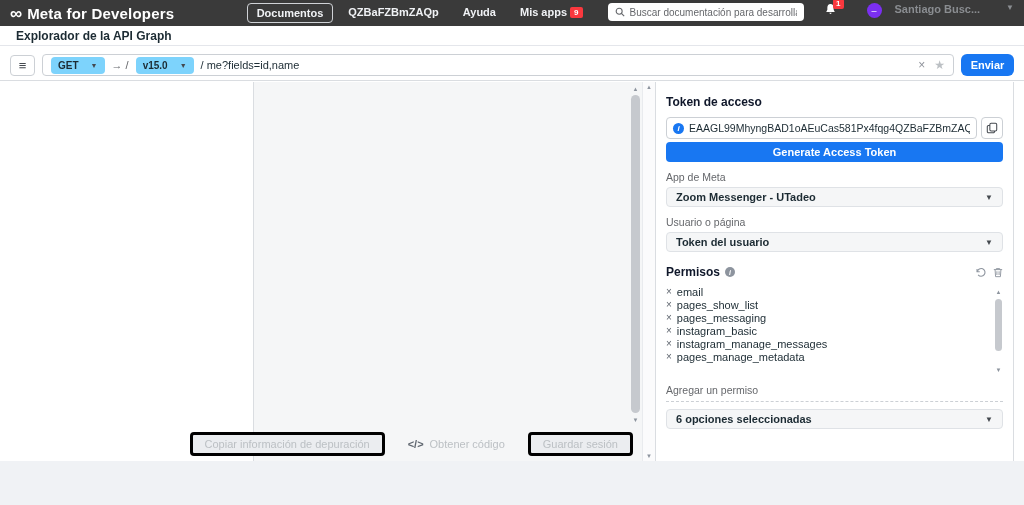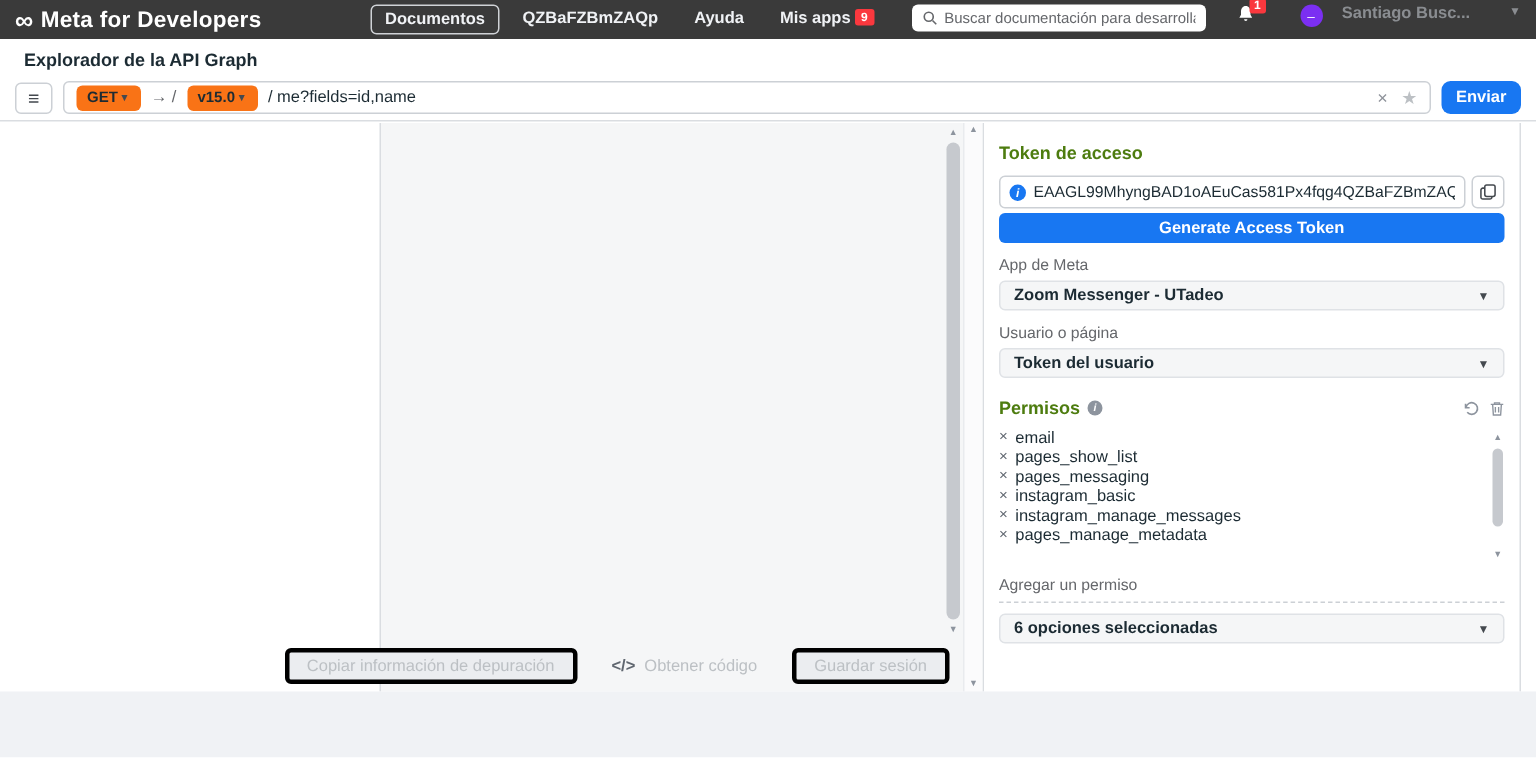--- a/index.html
+++ b/index.html
@@ -17,28 +17,28 @@
   .nav-search { width:196px; height:18px; background:#fff; border-radius:4px; display:flex; align-items:center; gap:5px; padding:0 7px; margin:0 14px 0 10px; }
   .nav-search svg { flex:none; }
   .nav-search-ph { color:#65676b; font-size:10px; white-space:nowrap; overflow:hidden; }
   .bell-wrap { position:relative; margin-right:24px; cursor:pointer; display:flex; }
   .bell-badge { position:absolute; top:-4px; right:-7px; background:#fa383e; color:#fff; font-size:8px; font-weight:bold; padding:0 3px; border-radius:2px; line-height:10px; }
   .avatar { width:15px; height:15px; border-radius:50%; background:#7b2ff2; color:#fff; display:flex; align-items:center; justify-content:center; font-size:9px; margin-right:7px; flex:none; cursor:pointer; }
   .user-name { color:#8a8d91; font-size:11px; font-weight:bold; margin-right:20px; white-space:nowrap; cursor:pointer; }
   .nav-caret { color:#8a8d91; font-size:8px; cursor:pointer; }
 
   
-  .subheader { position:absolute; top:26px; left:0; right:0; height:28px; background:#fff; border-bottom:1px solid #e4e6eb; display:flex; align-items:center; padding-left:16px; }
+  .subheader { position:absolute; top:26px; left:0; right:0; height:20px; background:#fff; border-bottom:1px solid #e4e6eb; display:flex; align-items:center; padding-left:16px; }
   .subheader-title { font-size:12px; font-weight:bold; color:#1c2b33; }
 
   
   .request-bar { position:absolute; top:50px; left:0; right:0; height:31px; background:#fff; border-bottom:1px solid #dadde1; display:flex; align-items:center; padding:0 10px; gap:7px; }
   .hamburger { width:25px; height:21px; border:1px solid #ccd0d5; border-radius:4px; background:#fff; display:flex; align-items:center; justify-content:center; color:#44494f; font-size:13px; cursor:pointer; flex:none; }
   .req-field { flex:1; height:22px; border:1px solid #ccd0d5; border-radius:4px; display:flex; align-items:center; gap:7px; padding:0 8px; background:#fff; }
-  .pill { background:#f97316; border-radius:4px; font-size:10px; font-weight:bold; color:#1c2b33; padding:3px 7px; display:flex; align-items:center; gap:1px; cursor:pointer; white-space:nowrap; }
+  .pill { background:#7dd3fc; border-radius:4px; font-size:10px; font-weight:bold; color:#1c2b33; padding:3px 7px; display:flex; align-items:center; gap:12px; cursor:pointer; white-space:nowrap; }
   .pill-caret { font-size:7px; color:#44494f; }
   .arrow-path { color:#65676b; font-size:11px; white-space:nowrap; }
   .path-text { color:#1c2b33; font-size:11px; white-space:nowrap; }
   .field-right { margin-left:auto; display:flex; align-items:center; gap:9px; }
   .clear-x { color:#90949c; font-size:12px; cursor:pointer; }
   .star { color:#bcc0c4; font-size:12px; cursor:pointer; }
   .send-btn { width:53px; height:22px; background:#1877f2; border:none; border-radius:6px; color:#fff; font-size:11px; font-weight:bold; display:flex; align-items:center; justify-content:center; cursor:pointer; flex:none; font-family:inherit; }
 
   
   .main { position:absolute; top:82px; left:0; height:379px; width:1024px; }
@@ -51,21 +51,21 @@
   .sb-thumb { position:absolute; left:1px; top:11px; bottom:12px; width:9px; background:#c6c9ce; border-radius:5px; cursor:pointer; }
   .outer-strip { position:absolute; top:0; right:0; bottom:0; width:13px; background:#fbfbfc; border-left:1px solid #e9ebee; }
   .outer-strip .sb-arrow { width:12px; }
   .mid-toolbar { position:absolute; left:0; right:14px; bottom:0; height:34px; display:flex; align-items:center; justify-content:flex-end; gap:8px; padding-right:8px; }
   .toolbar-btn { height:24px; padding:0 12px; border:3px solid #000000; background:#ebedf0; border-radius:4px; color:#bcc0c4; font-size:11px; display:flex; align-items:center; gap:6px; white-space:nowrap; cursor:pointer; font-family:inherit; }
   .toolbar-btn.flat { background:transparent; border-color:transparent; }
   .code-glyph { color:#606770; font-size:11px; font-weight:bold; }
 
   
   .right-panel { position:absolute; left:656px; top:0; bottom:0; width:358px; background:#fff; border-right:1px solid #dadde1; padding:13px 10px 0 10px; }
-  .section-title { font-size:12px; font-weight:bold; color:#4d7c0f; }
+  .section-title { font-size:12px; font-weight:bold; color:#0f172a; }
   .token-row { display:flex; align-items:center; gap:4px; margin-top:8px; }
   .token-field { flex:1; height:22px; border:1px solid #ccd0d5; border-radius:4px; display:flex; align-items:center; gap:5px; padding:0 6px; overflow:hidden; background:#fff; cursor:text; }
   .info-dot { width:11px; height:11px; border-radius:50%; background:#1877f2; color:#fff; font-size:8px; font-weight:bold; display:flex; align-items:center; justify-content:center; flex:none; font-style:italic; }
   .token-text { font-size:10.5px; color:#1c2b33; white-space:nowrap; overflow:hidden; }
   .copy-btn { width:22px; height:22px; border:1px solid #ccd0d5; border-radius:4px; background:#fff; display:flex; align-items:center; justify-content:center; cursor:pointer; flex:none; }
   .generate-btn { margin-top:3px; width:100%; height:20px; background:#1877f2; border:none; border-radius:4px; color:#fff; font-size:11px; font-weight:bold; display:flex; align-items:center; justify-content:center; cursor:pointer; font-family:inherit; }
   .field-label { font-size:10.5px; color:#65676b; margin-top:9px; }
   .select { margin-top:4px; height:20px; background:#f5f6f7; border:1px solid #dfe2e6; border-radius:4px; display:flex; align-items:center; justify-content:space-between; padding:8px 9px; font-size:11px; font-weight:bold; color:#1c2b33; cursor:pointer; }
   .select-caret { font-size:8px; color:#44494f; }
   .perm-header { margin-top:13px; display:flex; align-items:center; gap:5px; }

